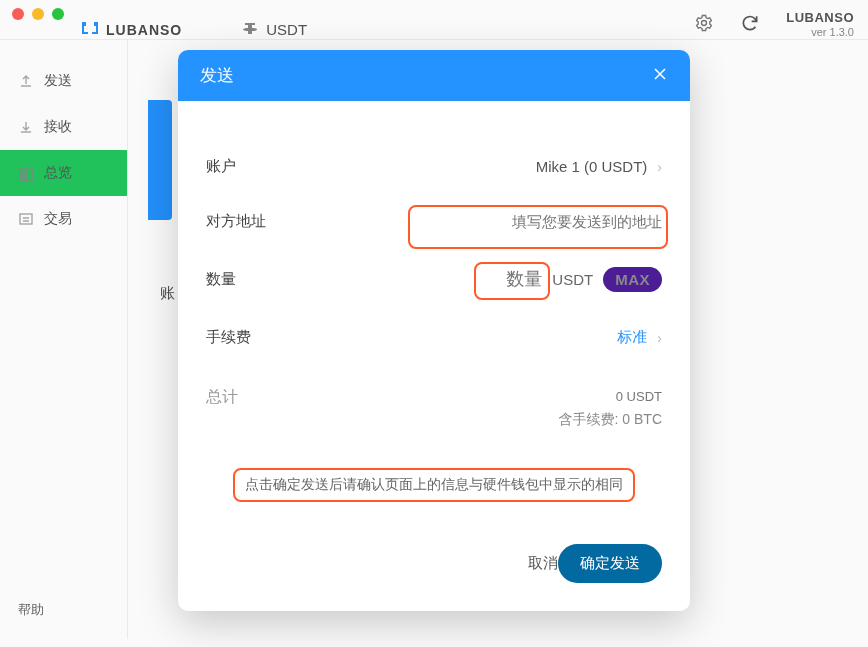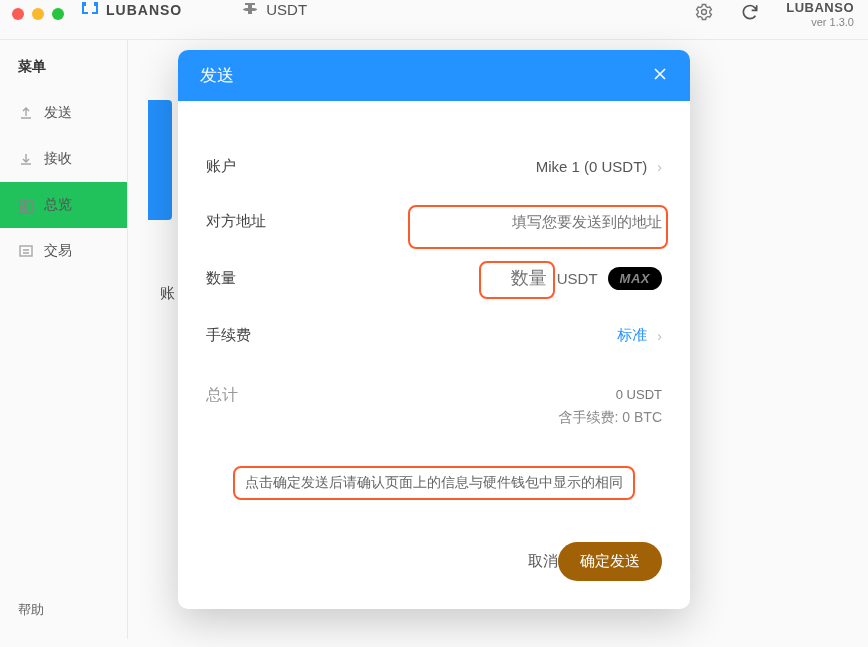--- a/index.html
+++ b/index.html
@@ -4,21 +4,21 @@
 <style>
 * { margin: 0; padding: 0; box-sizing: border-box; font-family: -apple-system, BlinkMacSystemFont, "Segoe UI", Arial, sans-serif; }
 body { width: 868px; height: 647px; overflow: hidden; background: #fff; position: relative; }
 
 .window-controls { position: absolute; top: 8px; left: 12px; display: flex; gap: 8px; z-index: 5; }
 .wc { width: 12px; height: 12px; border-radius: 50%; }
 .wc.red { background: #ff5f57; }
 .wc.yellow { background: #ffbd2e; }
 .wc.green { background: #28c940; }
 
-.topbar { height: 40px; display: flex; align-items: flex-start; padding: 0 14px 0 80px; border-bottom: 1px solid #eee; }
+.topbar { height: 40px; display: flex; align-items: flex-end; padding: 0 14px 0 80px; border-bottom: 1px solid #eee; }
 .logo-wrap { display: flex; align-items: center; gap: 6px; color: #4a4a4a; font-weight: 700; letter-spacing: 1px; font-size: 14px; }
 .logo-ico { color: #2492ff; }
 .coin { display: flex; align-items: center; gap: 8px; margin-left: 60px; color: #555; font-size: 15px; }
 .top-right { margin-left: auto; display: flex; align-items: center; gap: 26px; color: #666; }
 .brand-ver { text-align: right; line-height: 1.2; }
 .brand-ver .b1 { font-size: 13px; font-weight: 700; color: #555; letter-spacing: 0.5px; }
 .brand-ver .b2 { font-size: 11px; color: #888; }
 
 .body { display: flex; height: calc(100% - 48px); }
 .sidebar { width: 128px; border-right: 1px solid #eee; padding-top: 18px; display: flex; flex-direction: column; }
@@ -38,34 +38,34 @@
 .m-close { cursor: pointer; font-size: 20px; }
 .m-body { padding: 38px 28px 10px; }
 .row { display: flex; align-items: center; justify-content: space-between; padding: 18px 0; font-size: 15px; color: #333; }
 .row .lbl { color: #444; }
 .row .val { color: #555; display: flex; align-items: center; gap: 10px; }
 .chev { color: #bbb; font-size: 14px; }
 .addr-in { border: none; text-align: right; font-size: 15px; color: #aaa; width: 240px; outline: none; }
 .qty-wrap { display: flex; align-items: center; gap: 10px; }
 .qty-in { border: none; width: 60px; text-align: right; font-size: 18px; color: #999; outline: none; }
 .unit { color: #666; font-size: 15px; }
-.max { background: #000000; color: #888; font-weight: 700; font-size: 13px; padding: 4px 12px; border-radius: 14px; letter-spacing: 0.5px; cursor: pointer; font-style: italic; }
+.max { background: #4c1d95; color: #888; font-weight: 700; font-size: 15px; padding: 4px 12px; border-radius: 14px; letter-spacing: 0.5px; cursor: pointer; }
 .fee-link { color: #2492ff; font-size: 15px; }
 .total-row { display: flex; justify-content: space-between; padding: 22px 0 8px; align-items: flex-start; }
 .total-right { text-align: right; color: #888; font-size: 14px; line-height: 1.6; }
 .total-right .t1 { font-size: 13px; color: #777; }
 .note { text-align: center; font-size: 14px; color: #666; padding: 30px 0 20px; }
 .hl { border: 2.5px solid #ff5a2a; border-radius: 8px; padding: 6px 10px; display: inline-block; }
 .hl-addr { position: relative; justify-content: center; }
 .hl-addr::before { content:""; position:absolute; right:-6px; top:-8px; width: 256px; height: 40px; border: 2.5px solid #ff5a2a; border-radius: 8px; pointer-events:none; }
 .hl-qty { position: relative; }
 .hl-qty::before { content:""; position:absolute; left:-8px; top:-7px; width: 72px; height: 34px; border: 2.5px solid #ff5a2a; border-radius: 8px; pointer-events:none; }
 .m-foot { display: flex; justify-content: flex-end; align-items: center; padding: 12px 28px 28px; }
 .btn-cancel { color: #555; font-size: 15px; cursor: pointer; }
-.btn-primary { background: #a16207; color: #fff; font-size: 15px; padding: 10px 22px; border-radius: 22px; cursor: pointer; border: none; }
+.btn-primary { background: #0369a1; color: #fff; font-size: 15px; padding: 10px 22px; border-radius: 22px; cursor: pointer; border: none; }
 </style>
 </head>
 <body>
 
 <div class="window-controls">
   <div class="wc red"></div>
   <div class="wc yellow"></div>
   <div class="wc green"></div>
 </div>
 
@@ -100,21 +100,20 @@
     </span>
     <div class="brand-ver">
       <div class="b1">LUBANSO</div>
       <div class="b2">ver 1.3.0</div>
     </div>
   </div>
 </div>
 
 <div class="body">
   <div class="sidebar">
-    <div class="menu-title">菜单</div>
     <div class="mi">
       <span class="icn">
           <svg width="14" height="14" viewBox="0 0 14 14" fill="none" stroke="#aaa" stroke-width="1.4">
             <path d="M7 10V2M4 5l3-3 3 3M2 12h10"></path>
           </svg>
         </span>
       <span>发送</span>
     </div>
     <div class="mi">
       <span class="icn">

